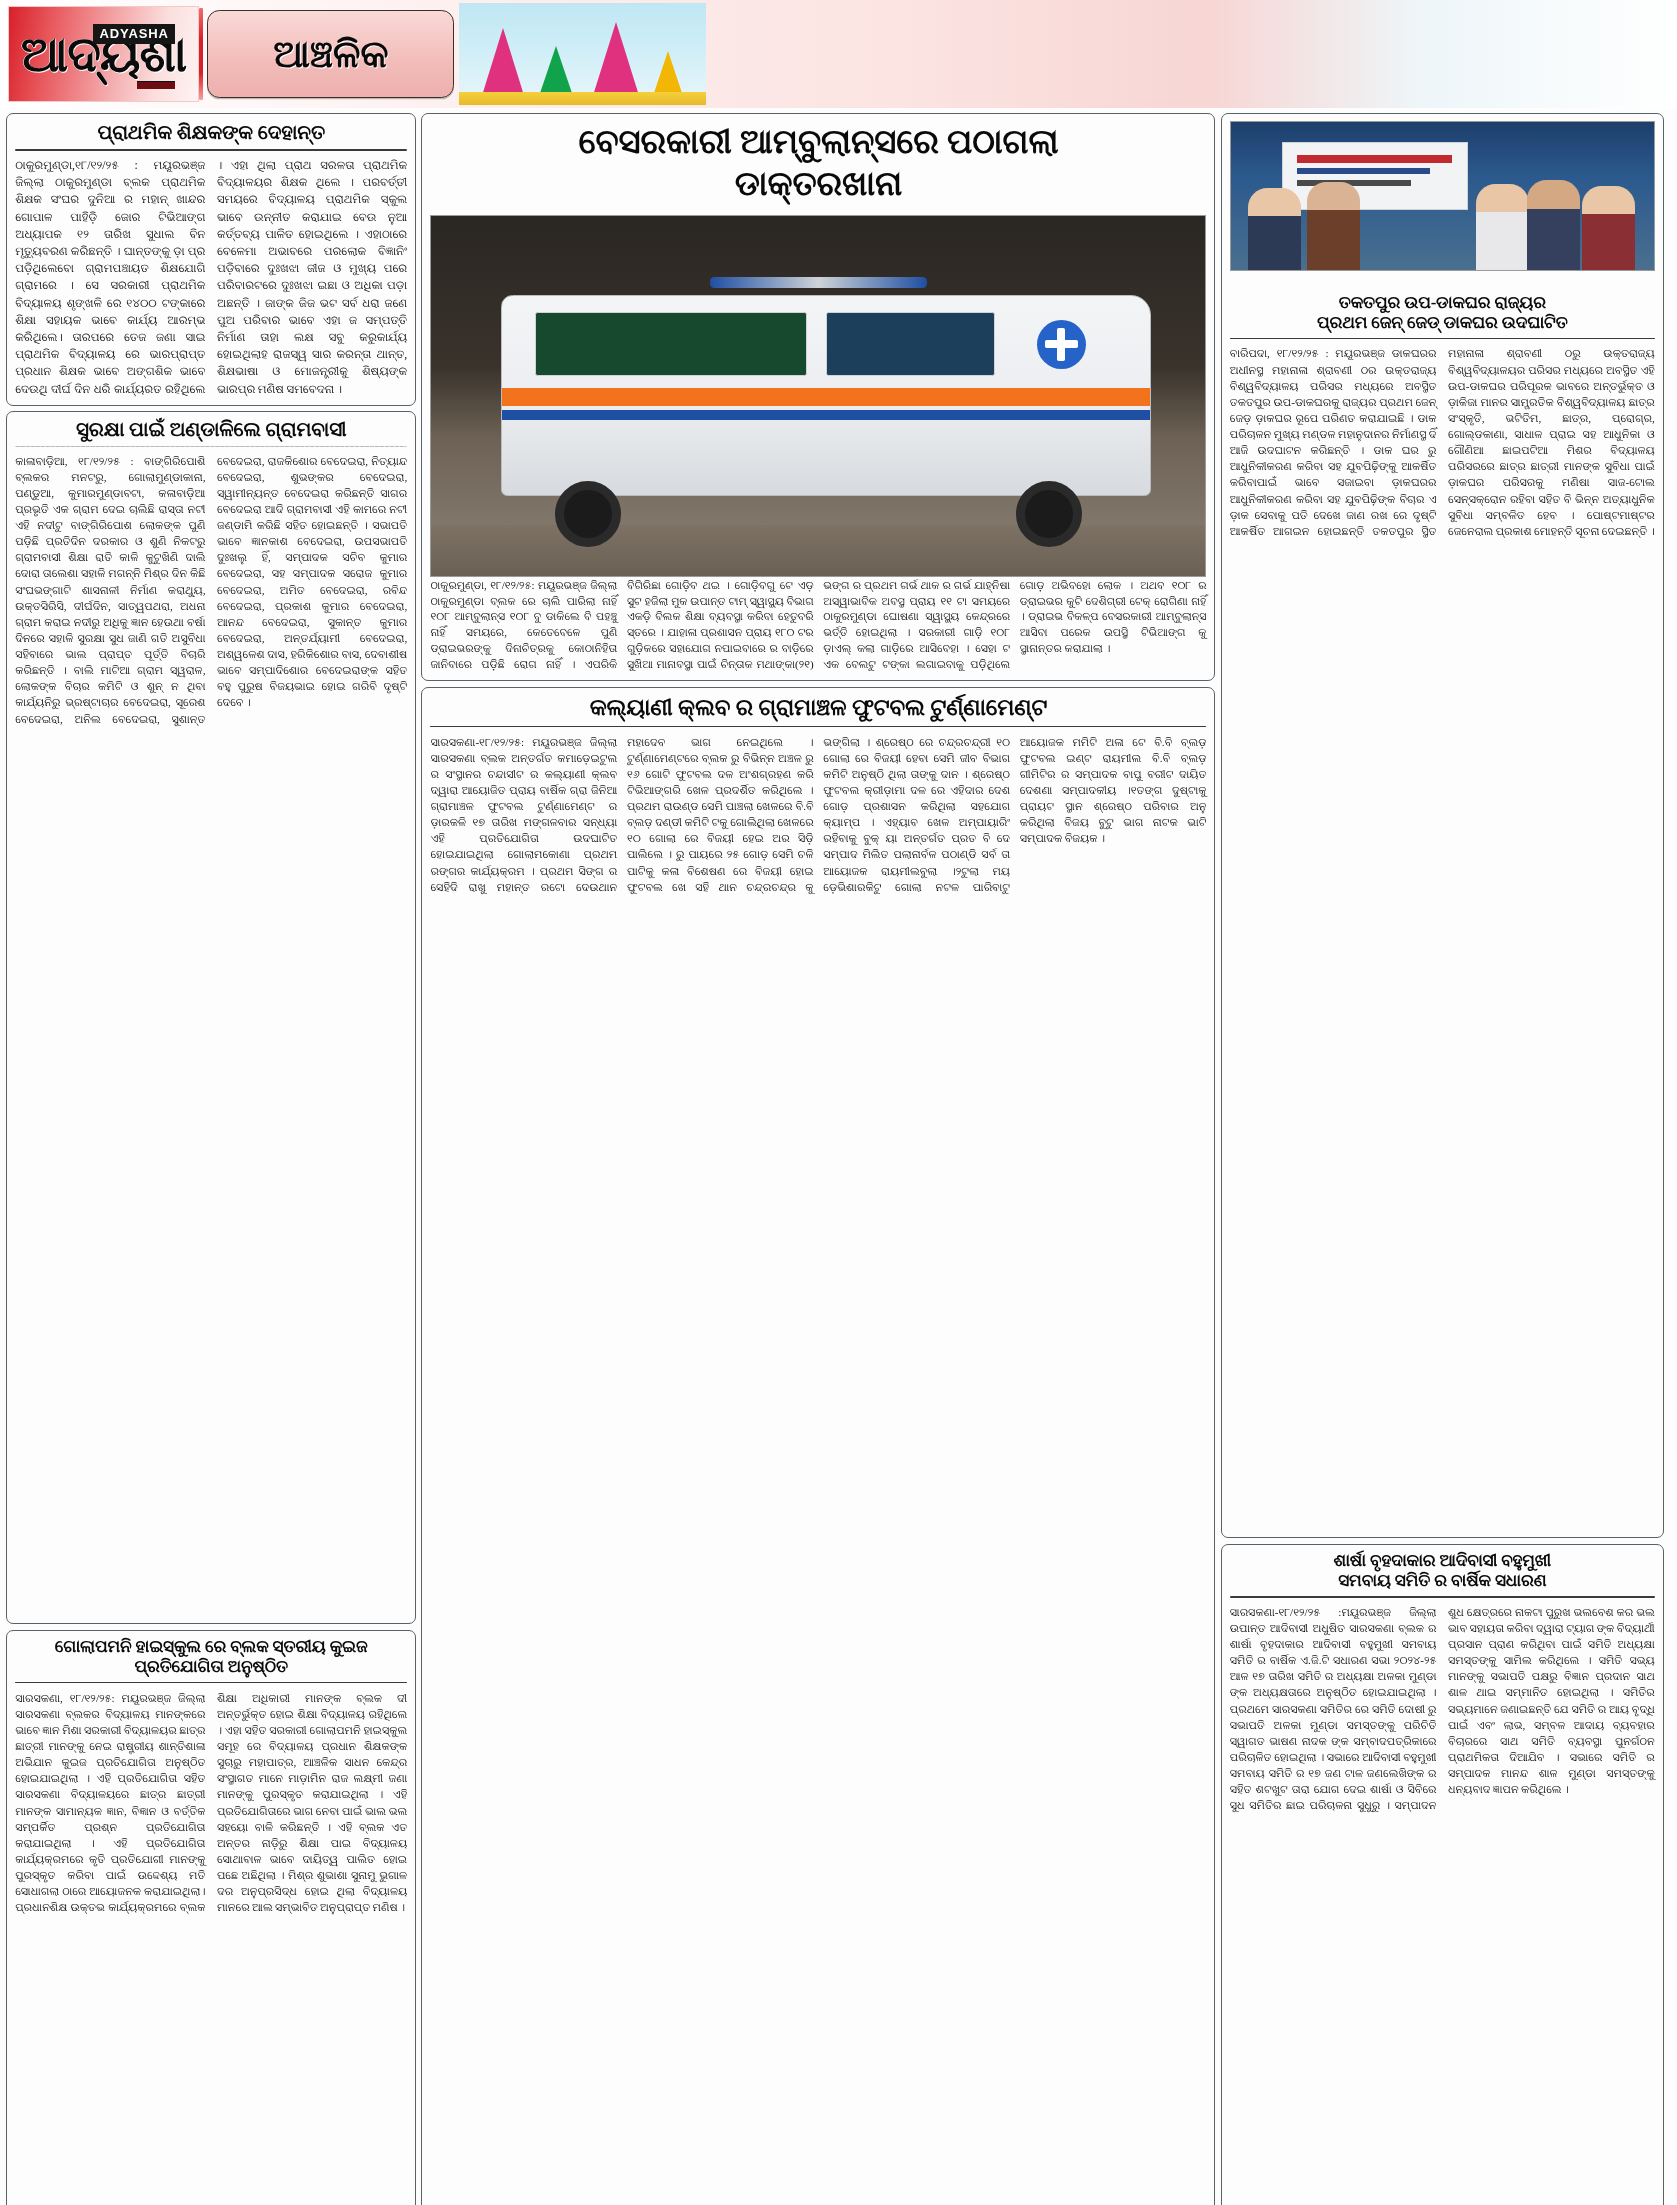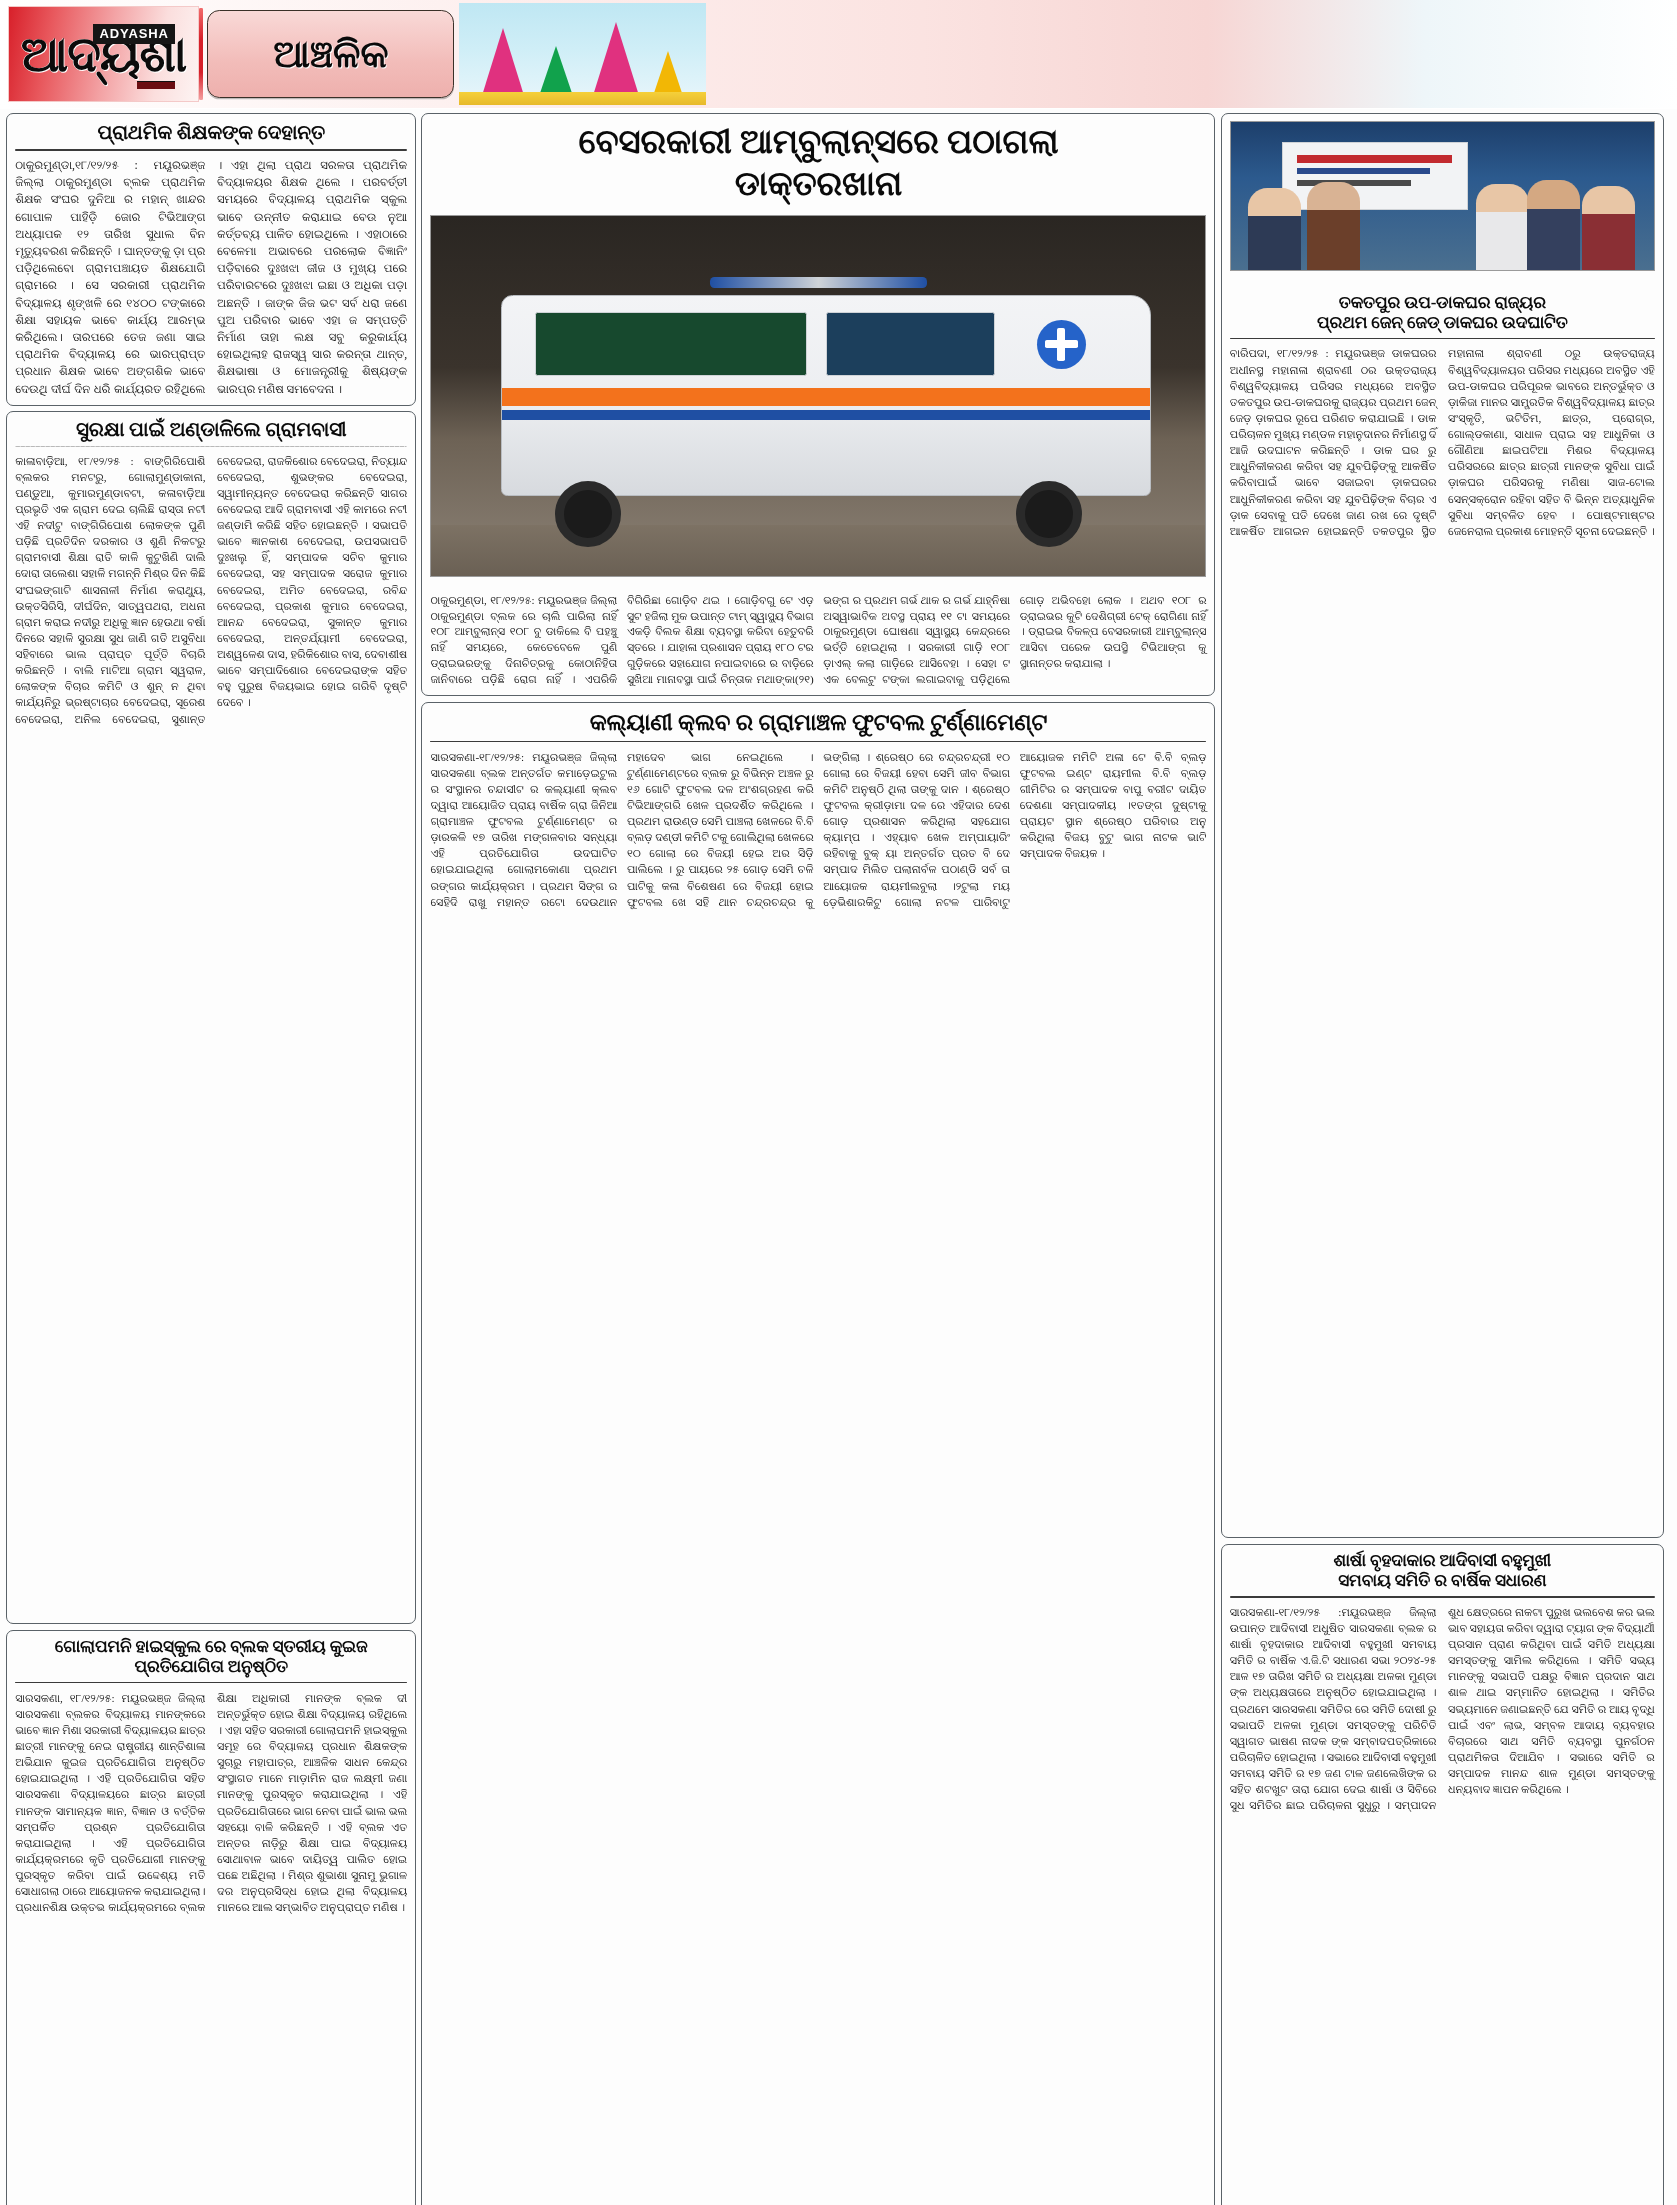--- a/index.html
+++ b/index.html
@@ -276,21 +276,21 @@
   .p3 { left: 58%; height: 86px; background: linear-gradient(180deg,#e8c6a6 0 33%, #e8e8ea 33%); }
   .p4 { left: 70%; height: 90px; background: linear-gradient(180deg,#d4a882 0 32%, #34405e 32%); }
   .p5 { left: 83%; height: 84px; background: linear-gradient(180deg,#e8c6a6 0 33%, #8a2f34 33%); }
 
   .caption {
     font-family: "Liberation Serif", "DejaVu Serif", serif;
     font-size: 11px;
     line-height: 1.45;
     text-align: justify;
     color: #111;
-    margin-top: 16px;
+    margin-top: 1px;
   }
 </style>
 </head>
 <body>
 
 <div class="page">
 
   <div class="masthead">
 
     <div class="logo-box">

